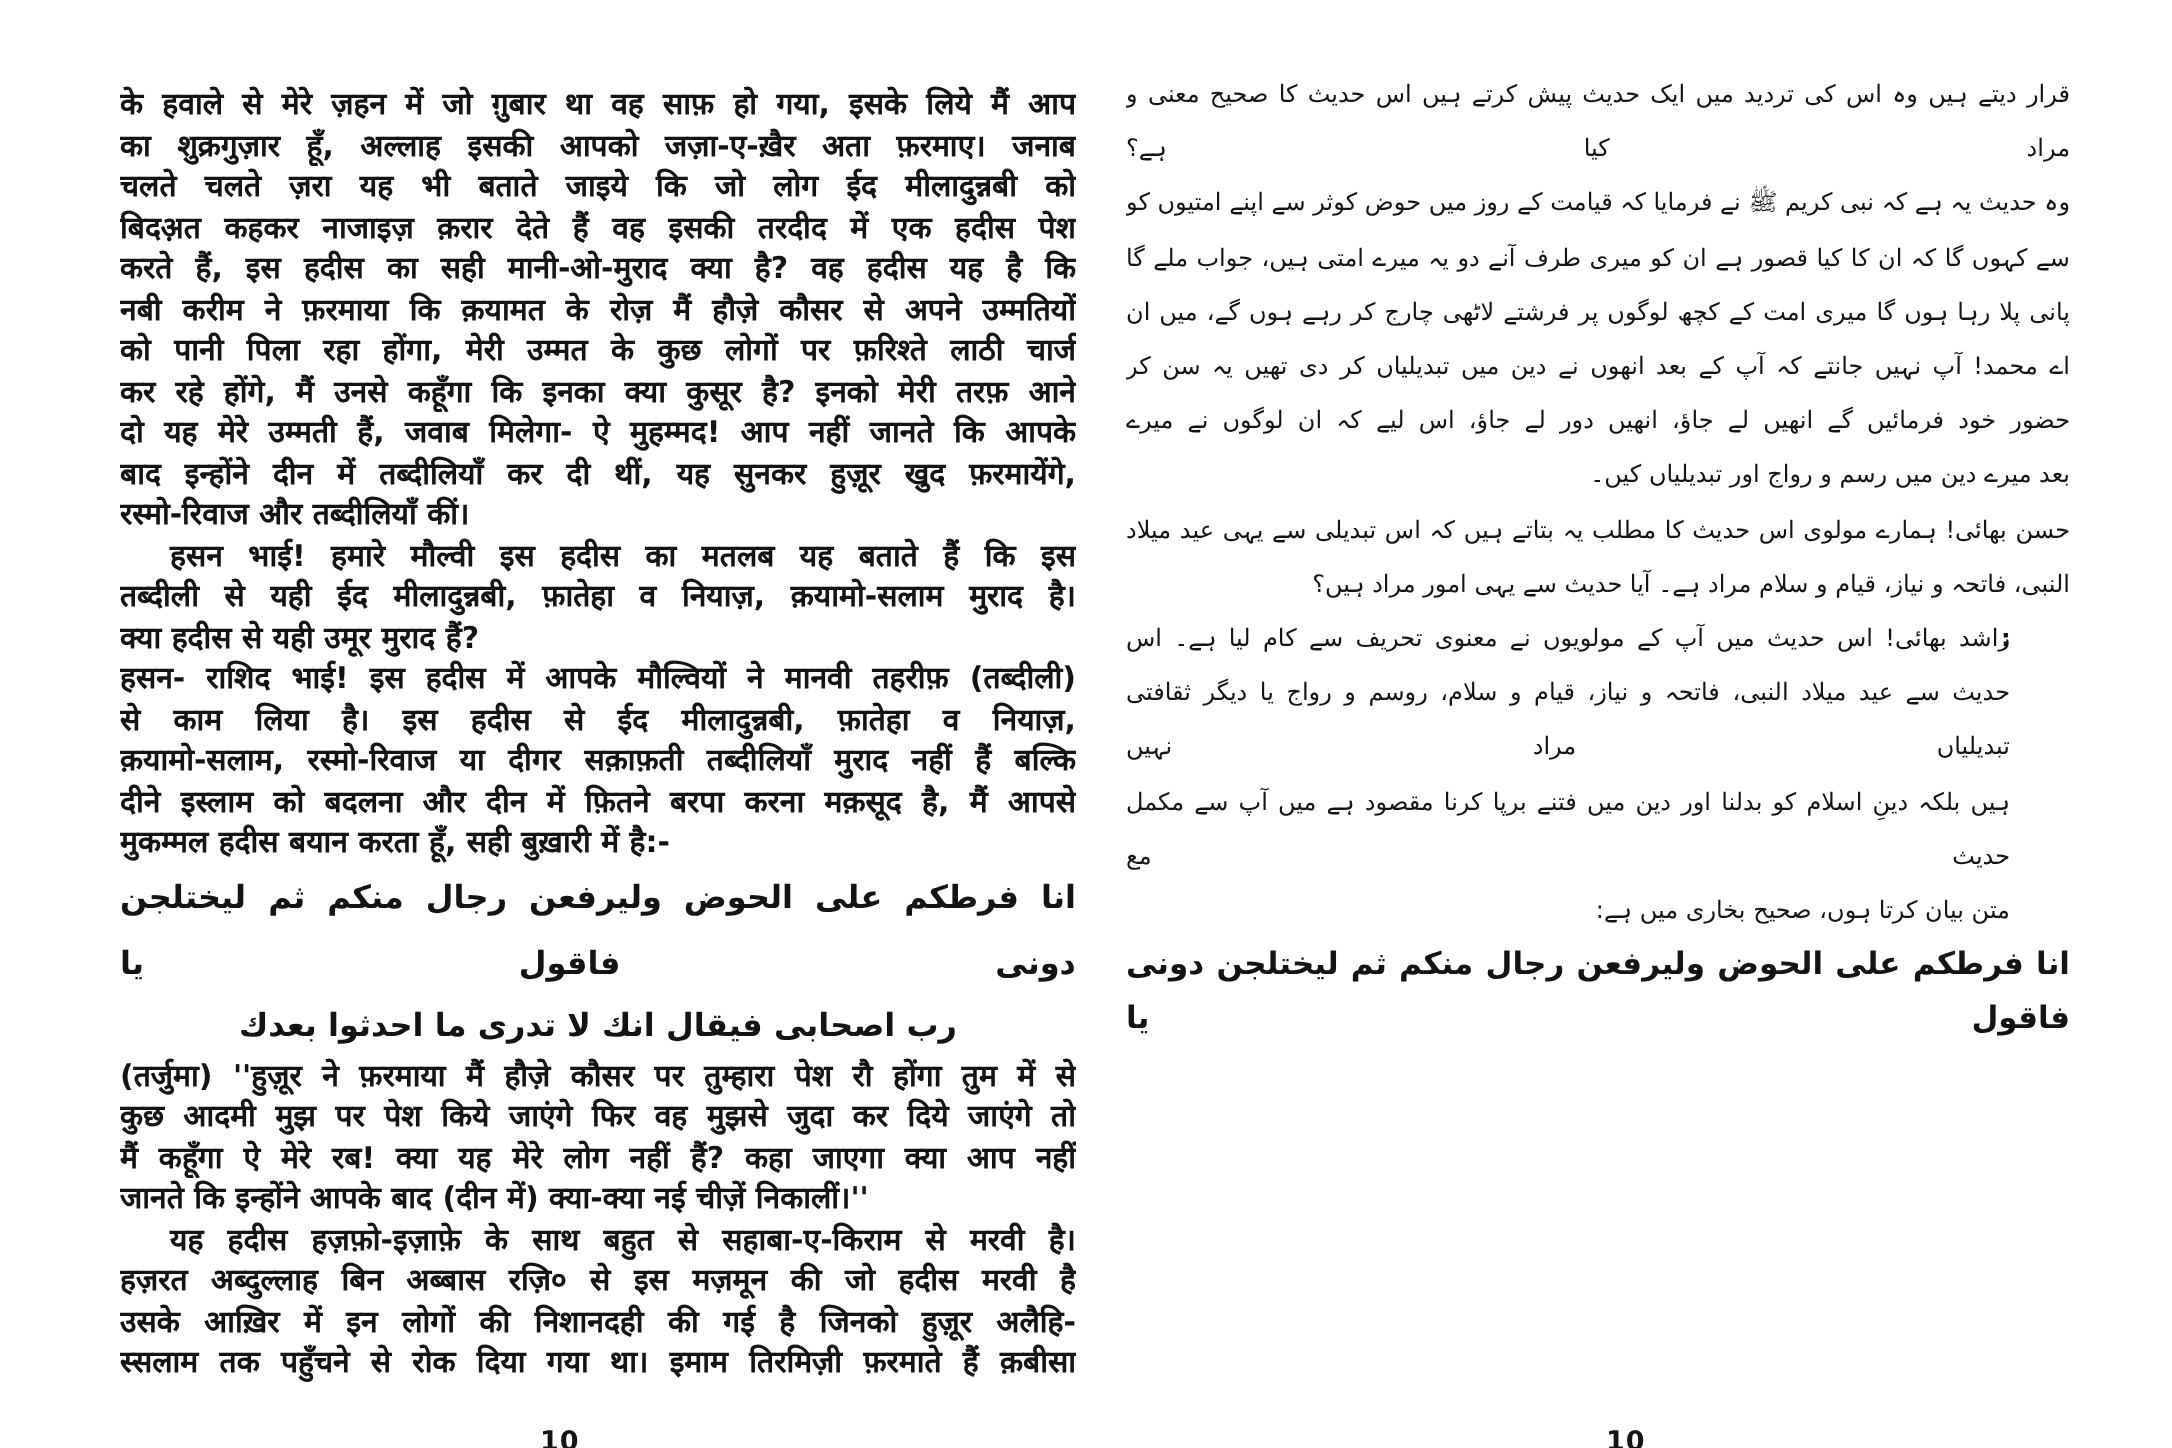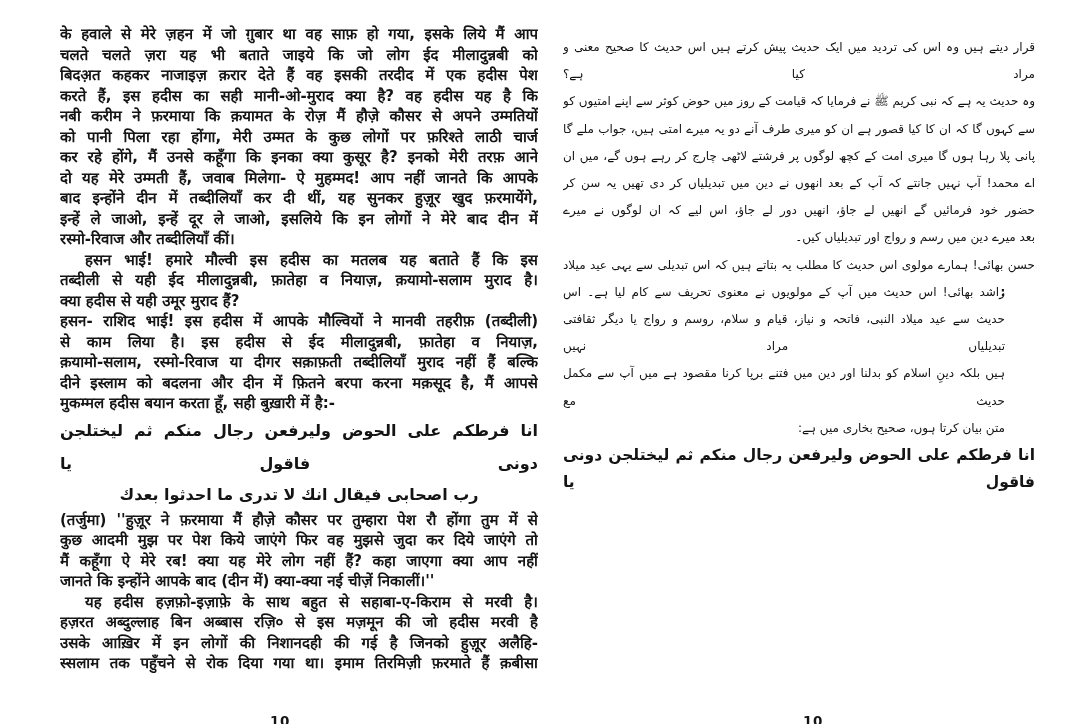--- a/index.html
+++ b/index.html
@@ -2,21 +2,21 @@
 <html><head>
 <meta charset="utf-8">
 <style>
   html,body { margin:0; padding:0; background:#e8e8e8; }
   .sheet {
     position:relative; width:1086px; height:724px;
     background:#ffffff; color:#141414; overflow:hidden;
     font-family:"DejaVu Sans", sans-serif;
   }
   
-  .page-left  { position:absolute; left:60px;  top:24px; width:478px; }
+  .page-left  { position:absolute; left:60px;  top:42px; width:478px; }
   .hl {
     font-size:15px; line-height:20.5px; font-weight:600;
     text-align:justify; text-align-last:justify;
     white-space:normal; overflow:hidden;
   }
   .hl.last { text-align-last:left; }
   .hl.ind  { text-indent:25px; }
   .hl.ar   { direction:rtl; font-weight:bold; font-size:16px; line-height:33px; text-align-last:justify; }
   .hl.arc  { direction:rtl; font-weight:bold; font-size:16px; line-height:30px; text-align-last:center; }
   .lead-bold { font-weight:800; }
@@ -38,29 +38,29 @@
   .pnum.l { left:270px; }
   .pnum.r { left:803px; }
 </style>
 </head>
 <body>
 
 <div class="sheet">
 
   <div class="page-left">
       <div class="hl"><span>के हवाले से मेरे ज़हन में जो ग़ुबार था वह साफ़ हो गया, इसके लिये मैं आप</span></div>
+      <div class="hl"><span>का शुक्रगुज़ार हूँ, अल्लाह इसकी आपको जज़ा-ए-ख़ैर अता फ़रमाए। जनाब</span></div>
       <div class="hl"><span>चलते चलते ज़रा यह भी बताते जाइये कि जो लोग ईद मीलादुन्नबी को</span></div>
       <div class="hl"><span>बिदअ़त कहकर नाजाइज़ क़रार देते हैं वह इसकी तरदीद में एक हदीस पेश</span></div>
       <div class="hl"><span>करते हैं, इस हदीस का सही मानी-ओ-मुराद क्या है? वह हदीस यह है कि</span></div>
       <div class="hl"><span>नबी करीम ने फ़रमाया कि क़यामत के रोज़ मैं हौज़े कौसर से अपने उम्मतियों</span></div>
       <div class="hl"><span>को पानी पिला रहा होंगा, मेरी उम्मत के कुछ लोगों पर फ़रिश्ते लाठी चार्ज</span></div>
       <div class="hl"><span>कर रहे होंगे, मैं उनसे कहूँगा कि इनका क्या कुसूर है? इनको मेरी तरफ़ आने</span></div>
       <div class="hl"><span>दो यह मेरे उम्मती हैं, जवाब मिलेगा- ऐ मुहम्मद! आप नहीं जानते कि आपके</span></div>
       <div class="hl"><span>बाद इन्होंने दीन में तब्दीलियाँ कर दी थीं, यह सुनकर हुज़ूर खुद फ़रमायेंगे,</span></div>
-      <div class="hl"><span>इन्हें ले जाओ, इन्हें दूर ले जाओ, इसलिये कि इन लोगों ने मेरे बाद दीन में</span></div>
       <div class="hl last"><span>रस्मो-रिवाज और तब्दीलियाँ कीं।</span></div>
       <div class="hl ind"><span>हसन भाई! हमारे मौल्वी इस हदीस का मतलब यह बताते हैं कि इस</span></div>
       <div class="hl"><span>तब्दीली से यही ईद मीलादुन्नबी, फ़ातेहा व नियाज़, क़यामो-सलाम मुराद है।</span></div>
       <div class="hl last"><span>क्या हदीस से यही उमूर मुराद हैं?</span></div>
       <div class="hl"><span class="lead-bold">हसन-</span><span> राशिद भाई! इस हदीस में आपके मौल्वियों ने मानवी तहरीफ़ (तब्दीली)</span></div>
       <div class="hl"><span>से काम लिया है। इस हदीस से ईद मीलादुन्नबी, फ़ातेहा व नियाज़,</span></div>
       <div class="hl"><span>क़यामो-सलाम, रस्मो-रिवाज या दीगर सक़ाफ़ती तब्दीलियाँ मुराद नहीं हैं बल्कि</span></div>
       <div class="hl"><span>दीने इस्लाम को बदलना और दीन में फ़ितने बरपा करना मक़सूद है, मैं आपसे</span></div>
       <div class="hl last"><span>मुकम्मल हदीस बयान करता हूँ, सही बुख़ारी में है:-</span></div>
       <div class="hl ar"><span>انا فرطكم على الحوض وليرفعن رجال منكم ثم ليختلجن دونى فاقول يا</span></div>
@@ -77,20 +77,21 @@
 
   <div class="page-right">
       <div class="ul"><span>قرار دیتے ہیں وہ اس کی تردید میں ایک حدیث پیش کرتے ہیں اس حدیث کا صحیح معنی و مراد کیا ہے؟</span></div>
       <div class="ul"><span>وہ حدیث یہ ہے کہ نبی کریم ﷺ نے فرمایا کہ قیامت کے روز میں حوض کوثر سے اپنے امتیوں کو</span></div>
       <div class="ul"><span>سے کہوں گا کہ ان کا کیا قصور ہے ان کو میری طرف آنے دو یہ میرے امتی ہیں، جواب ملے گا</span></div>
       <div class="ul"><span>پانی پلا رہا ہوں گا میری امت کے کچھ لوگوں پر فرشتے لاٹھی چارج کر رہے ہوں گے، میں ان</span></div>
       <div class="ul"><span>اے محمد! آپ نہیں جانتے کہ آپ کے بعد انھوں نے دین میں تبدیلیاں کر دی تھیں یہ سن کر</span></div>
       <div class="ul"><span>حضور خود فرمائیں گے انھیں لے جاؤ، انھیں دور لے جاؤ، اس لیے کہ ان لوگوں نے میرے</span></div>
       <div class="ul last"><span>بعد میرے دین میں رسم و رواج اور تبدیلیاں کیں۔</span></div>
       <div class="ul"><span>حسن بھائی! ہمارے مولوی اس حدیث کا مطلب یہ بتاتے ہیں کہ اس تبدیلی سے یہی عید میلاد</span></div>
+      <div class="ul last"><span>النبی، فاتحہ و نیاز، قیام و سلام مراد ہے۔ آیا حدیث سے یہی امور مراد ہیں؟</span></div>
       <div class="ul dlg"><span class="speaker">حسن:</span><span>راشد بھائی! اس حدیث میں آپ کے مولویوں نے معنوی تحریف سے کام لیا ہے۔ اس</span></div>
       <div class="ul dlg"><span>حدیث سے عید میلاد النبی، فاتحہ و نیاز، قیام و سلام، روسم و رواج یا دیگر ثقافتی تبدیلیاں مراد نہیں</span></div>
       <div class="ul dlg"><span>ہیں بلکہ دینِ اسلام کو بدلنا اور دین میں فتنے برپا کرنا مقصود ہے میں آپ سے مکمل حدیث مع</span></div>
       <div class="ul dlg last"><span>متن بیان کرتا ہوں، صحیح بخاری میں ہے:</span></div>
       <div class="ul arab"><span>انا فرطكم على الحوض وليرفعن رجال منكم ثم ليختلجن دونى فاقول يا</span></div>
     </div>
 
   <div class="pnum l">10</div>
 
   <div class="pnum r">10</div>

